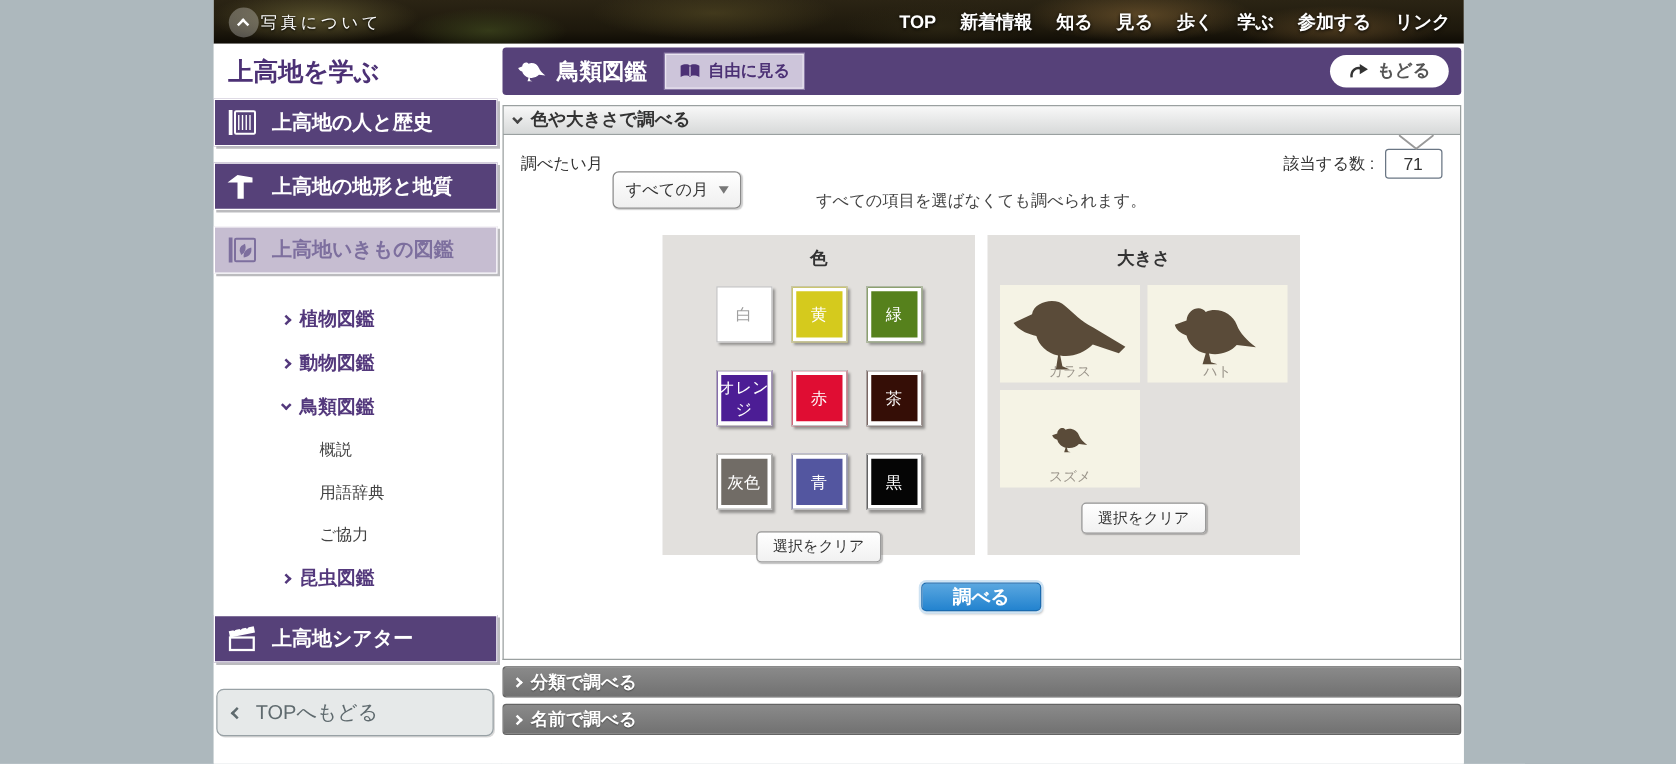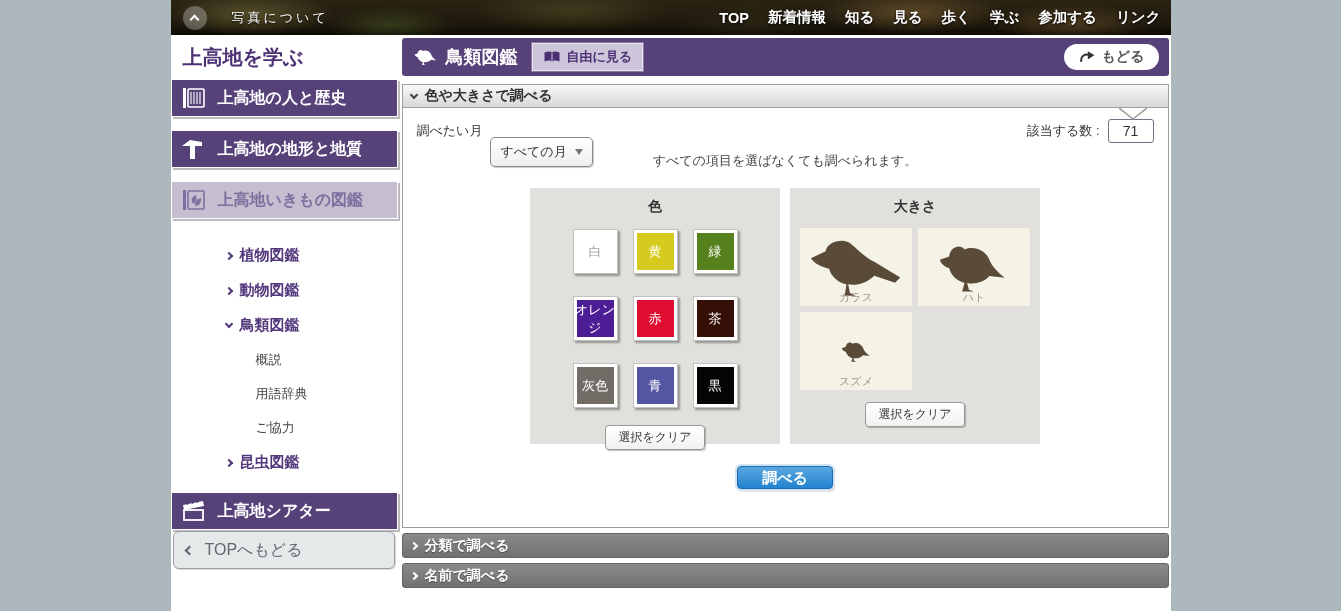--- a/index.html
+++ b/index.html
@@ -12,21 +12,21 @@
   .topbar { height:35px; flex:0 0 35px; display:flex; align-items:center; justify-content:space-between; padding:0 10px 0 12px;
     background:
       radial-gradient(ellipse 120px 30px at 8% 40%, rgba(104,96,52,.75), transparent 70%),
       radial-gradient(ellipse 90px 26px at 22% 70%, rgba(62,72,30,.7), transparent 70%),
       radial-gradient(ellipse 140px 30px at 40% 30%, rgba(84,74,36,.6), transparent 70%),
       radial-gradient(ellipse 110px 28px at 58% 60%, rgba(44,38,20,.8), transparent 70%),
       radial-gradient(ellipse 130px 30px at 74% 35%, rgba(121,92,49,.65), transparent 70%),
       radial-gradient(ellipse 120px 26px at 90% 65%, rgba(96,72,38,.7), transparent 70%),
       linear-gradient(180deg, #2b2414 0%, #1d180c 70%, #0e0b05 100%);
   }
-  .topbar-left { display:flex; align-items:center; gap:25px; }
+  .topbar-left { display:flex; align-items:center; gap:2px; }
   .collapse-btn { width:24px; height:24px; border-radius:50%; border:none; background:rgba(255,255,255,.28); cursor:pointer; display:flex; align-items:center; justify-content:center; }
   .chev { display:inline-block; width:7px; height:7px; border-right:2px solid #fff; border-bottom:2px solid #fff; }
   .chev.up { transform:rotate(-135deg); margin-top:3px; }
   .photo-label { color:#fff; font-size:13px; letter-spacing:3px; text-decoration:none; cursor:pointer; text-shadow:0 1px 2px #000; }
   .topnav { display:flex; align-items:center; gap:19px; }
   .topnav a { color:#fff; font-size:14.5px; font-weight:700; text-decoration:none; cursor:pointer; text-shadow:0 1px 3px #000; }
 
   
   .cols { flex:1; display:flex; }
   .sidebar { position:relative; width:230px; flex:0 0 230px; background:#fff; padding-top:0; }
@@ -39,21 +39,21 @@
   .side-btn .label { color:#fff; font-size:16px; font-weight:700; }
   .side-btn.active { background:#c6bdd1; }
   .side-btn.active .label { color:#7d6f9e; }
   .side-icon { width:28px; height:26px; display:flex; align-items:center; justify-content:center; }
   .submenu { list-style:none; padding:6px 0 2px 0; }
   .submenu .lv1 { display:flex; align-items:center; gap:8px; padding:8px 0 8px 55px; color:#53387c; font-size:15px; font-weight:700; cursor:pointer; }
   .submenu .lv1 .chev-r { display:inline-block; width:6px; height:6px; border-right:2px solid #53387c; border-bottom:2px solid #53387c; transform:rotate(-45deg); }
   .submenu .lv1 .chev-d { display:inline-block; width:6px; height:6px; border-right:2px solid #53387c; border-bottom:2px solid #53387c; transform:rotate(45deg); margin-top:-3px; }
   .submenu .lv2 { padding:8px 0 8px 85px; color:#444; font-size:13px; cursor:pointer; }
   .theater { margin-top:10px; }
-  .back-top { position:absolute; left:2px; top:496px; width:222px; height:38px; background:#e6e9e9; border:1px solid #98a1a5; border-radius:6px;
+  .back-top { position:absolute; left:2px; top:516px; width:222px; height:38px; background:#e6e9e9; border:1px solid #98a1a5; border-radius:6px;
     display:flex; align-items:center; gap:12px; padding-left:12px; color:#5f6a6e; font-size:16px; cursor:pointer; box-shadow:1px 1px 0 rgba(0,0,0,.15); }
   .back-top .chev-l { display:inline-block; width:7px; height:7px; border-right:2px solid #5f6a6e; border-bottom:2px solid #5f6a6e; transform:rotate(135deg); }
 
   
   .main-header { height:38px; background:#564179; border-radius:3px; display:flex; align-items:center; padding:0 10px 0 12px; gap:14px; }
   .main-title { display:flex; align-items:center; gap:8px; color:#fff; font-size:18px; font-weight:700; }
   .free-view { display:flex; align-items:center; gap:6px; background:#cdc5da; border:1px solid #e9e4f0; box-shadow:0 0 0 1px #8a7aa6;
     color:#4c3175; font-size:13px; font-weight:700; padding:4px 10px; cursor:pointer; }
   .spacer { flex:1; }
   .back-pill { display:flex; align-items:center; gap:6px; background:#fff; border:none; border-radius:14px; padding:4px 14px;

